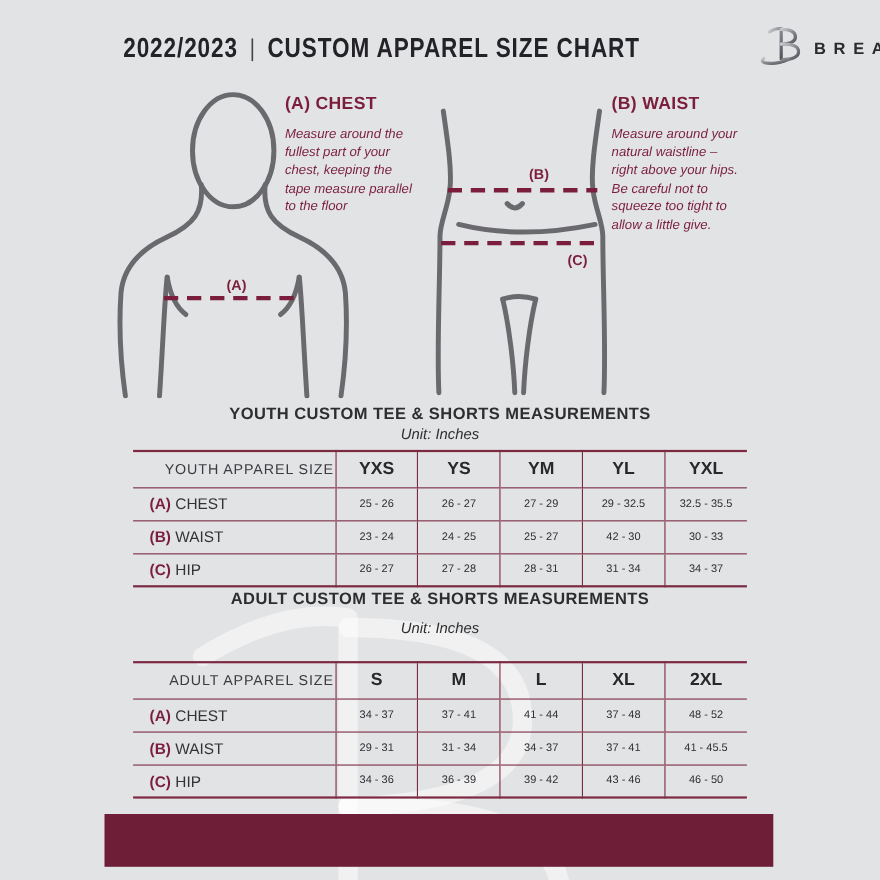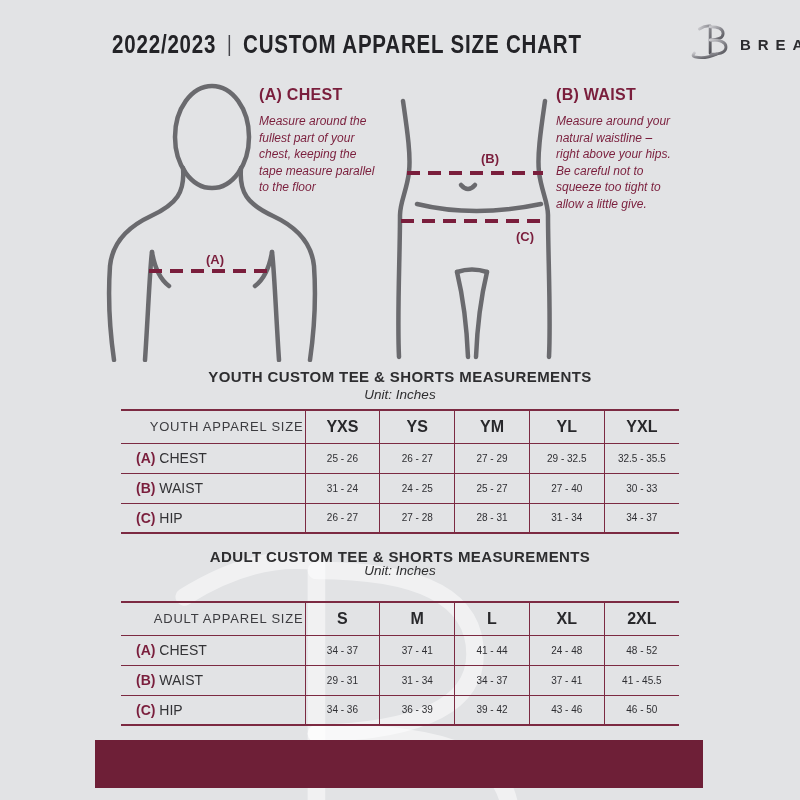--- a/index.html
+++ b/index.html
@@ -40,21 +40,21 @@
   .fig path,.fig ellipse{fill:none;stroke:var(--figure);stroke-width:4.5;stroke-linecap:round;}
   .fig .dash{stroke:var(--maroon);stroke-width:4;stroke-linecap:butt;stroke-dasharray:13 8;}
   .fig text{fill:var(--maroon);font-family:"Liberation Sans",sans-serif;font-weight:bold;font-size:13px;}
 
   
   .tbl-title{position:absolute;left:121px;width:558px;text-align:center;
              font-size:15px;font-weight:bold;letter-spacing:.4px;color:#2E2E30;}
   .tbl-sub{position:absolute;left:121px;width:558px;text-align:center;
            font-size:13.5px;font-style:italic;color:#2E2E30;}
   .t1-title{top:368px;} .t1-sub{top:387px;}
-  .t2-title{top:548px;} .t2-sub{top:563px;}
+  .t2-title{top:536px;} .t2-sub{top:563px;}
 
   table.size{position:absolute;left:121px;width:558px;border-collapse:collapse;table-layout:fixed;
              border-top:2px solid var(--maroon-line);border-bottom:2px solid var(--maroon-line);}
   .t1{top:409px;} .t2{top:584px;margin-top:17px;}
   table.size thead tr{height:33px;}
   table.size tbody tr{height:30px;}
   table.size tbody td,table.size tbody th{border-top:1.5px solid var(--maroon-line);}
   table.size td:not(:first-child),table.size th:not(:first-child){border-left:1.5px solid var(--maroon-line);}
   th.row-head{font-weight:normal;font-size:13px;letter-spacing:.8px;color:var(--ink-soft);
               text-align:right;padding-left:15px;}
@@ -185,24 +185,24 @@
         <td class="val">26 - 27</td>
         <td class="val">27 - 29</td>
         <td class="val">29 - 32.5</td>
         <td class="val">32.5 - 35.5</td>
       </tr>
       <tr>
         <td class="row-label">
           <span class="prefix">(B)</span>
           <span>WAIST</span>
         </td>
-        <td class="val">31 - 24</td>
+        <td class="val">23 - 24</td>
         <td class="val">24 - 25</td>
         <td class="val">25 - 27</td>
-        <td class="val">27 - 40</td>
+        <td class="val">42 - 30</td>
         <td class="val">30 - 33</td>
       </tr>
       <tr>
         <td class="row-label">
           <span class="prefix">(C)</span>
           <span>HIP</span>
         </td>
         <td class="val">26 - 27</td>
         <td class="val">27 - 28</td>
         <td class="val">28 - 31</td>
@@ -235,21 +235,21 @@
     </thead>
     <tbody>
       <tr>
         <td class="row-label">
           <span class="prefix">(A)</span>
           <span>CHEST</span>
         </td>
         <td class="val">34 - 37</td>
         <td class="val">37 - 41</td>
         <td class="val">41 - 44</td>
-        <td class="val">24 - 48</td>
+        <td class="val">37 - 48</td>
         <td class="val">48 - 52</td>
       </tr>
       <tr>
         <td class="row-label">
           <span class="prefix">(B)</span>
           <span>WAIST</span>
         </td>
         <td class="val">29 - 31</td>
         <td class="val">31 - 34</td>
         <td class="val">34 - 37</td>

